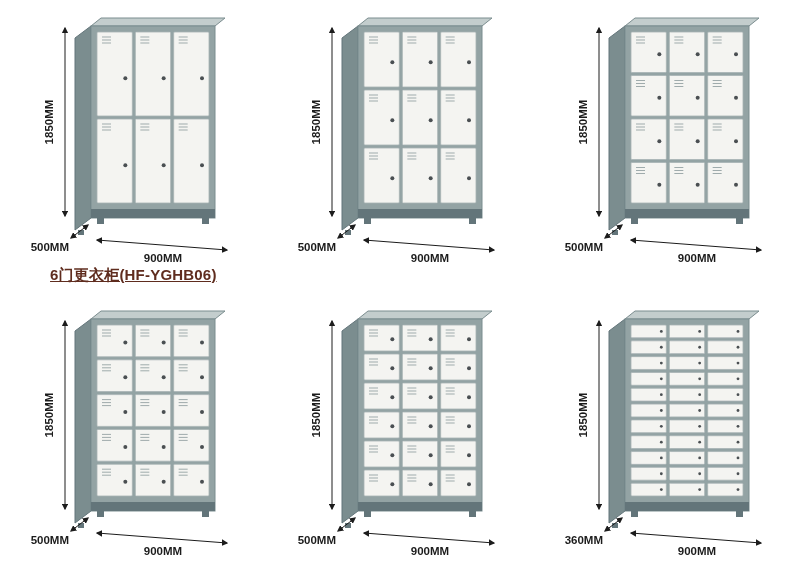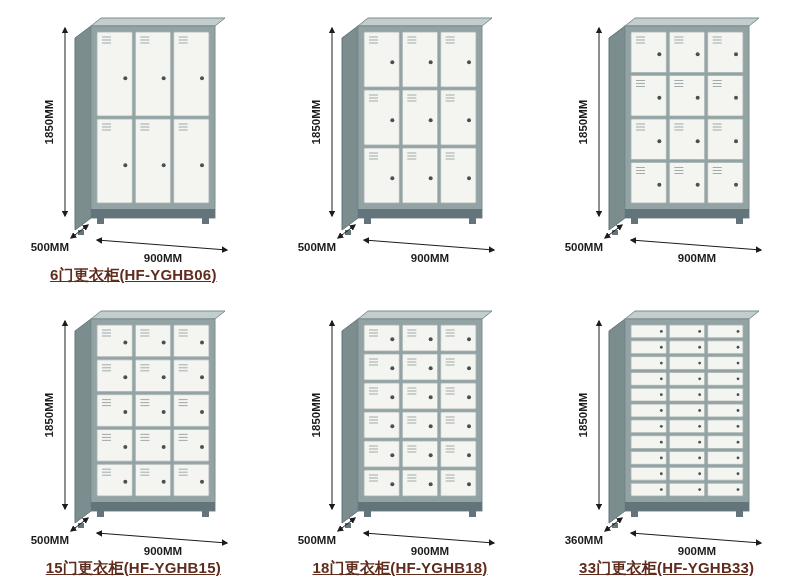--- a/index.html
+++ b/index.html
@@ -311,21 +311,20 @@
         <line x1="165.66666666666669" y1="177.2" x2="174.66666666666669" y2="177.2" stroke="#9fabac" stroke-width="1"></line>
         <line x1="165.66666666666669" y1="180.2" x2="174.66666666666669" y2="180.2" stroke="#9fabac" stroke-width="1"></line>
         <circle cx="189.00000000000003" cy="186.69" r="2" fill="#4a4f52"></circle>
         <line x1="52" y1="26" x2="52" y2="214" stroke="#1c1c1c" stroke-width="1" marker-start="url(#ah3)" marker-end="url(#ah3)"></line>
         <text x="40" y="120" transform="rotate(-90 40 120)" text-anchor="middle" font-size="11.5" font-weight="bold" fill="#1c1c1c">1850MM</text>
         <line x1="58" y1="236" x2="75" y2="223" stroke="#1c1c1c" stroke-width="1" marker-start="url(#ah3)" marker-end="url(#ah3)"></line>
         <text x="56" y="249" text-anchor="end" font-size="11.5" font-weight="bold" fill="#1c1c1c">500MM</text>
         <line x1="84" y1="238" x2="214" y2="248" stroke="#1c1c1c" stroke-width="1" marker-start="url(#ah3)" marker-end="url(#ah3)"></line>
         <text x="150" y="260" text-anchor="middle" font-size="11.5" font-weight="bold" fill="#1c1c1c">900MM</text>
       </svg>
-    <div class="caption">15门更衣柜(HF-YGHB15)</div>
   </div>
 
   <div class="card">
     <svg class="locker-figure" viewBox="0 0 240 262" width="240" height="262">
         <defs>
           <marker id="ah4" viewBox="0 0 10 10" refX="8" refY="5" markerWidth="6.5" markerHeight="6.5" orient="auto-start-reverse">
             <path d="M0,0 L10,5 L0,10 z" fill="#1c1c1c"></path>
           </marker>
         </defs>
         <polygon points="62,36 78,24 78,216 62,228" fill="#7b8d8f" stroke="#63757a" stroke-width="1"></polygon>
@@ -425,21 +424,20 @@
         <line x1="165.66666666666669" y1="183" x2="174.66666666666669" y2="183" stroke="#9fabac" stroke-width="1"></line>
         <line x1="165.66666666666669" y1="186" x2="174.66666666666669" y2="186" stroke="#9fabac" stroke-width="1"></line>
         <circle cx="189.00000000000003" cy="189.3" r="2" fill="#4a4f52"></circle>
         <line x1="52" y1="26" x2="52" y2="214" stroke="#1c1c1c" stroke-width="1" marker-start="url(#ah4)" marker-end="url(#ah4)"></line>
         <text x="40" y="120" transform="rotate(-90 40 120)" text-anchor="middle" font-size="11.5" font-weight="bold" fill="#1c1c1c">1850MM</text>
         <line x1="58" y1="236" x2="75" y2="223" stroke="#1c1c1c" stroke-width="1" marker-start="url(#ah4)" marker-end="url(#ah4)"></line>
         <text x="56" y="249" text-anchor="end" font-size="11.5" font-weight="bold" fill="#1c1c1c">500MM</text>
         <line x1="84" y1="238" x2="214" y2="248" stroke="#1c1c1c" stroke-width="1" marker-start="url(#ah4)" marker-end="url(#ah4)"></line>
         <text x="150" y="260" text-anchor="middle" font-size="11.5" font-weight="bold" fill="#1c1c1c">900MM</text>
       </svg>
-    <div class="caption">18门更衣柜(HF-YGHB18)</div>
   </div>
 
   <div class="card">
     <svg class="locker-figure" viewBox="0 0 240 262" width="240" height="262">
         <defs>
           <marker id="ah5" viewBox="0 0 10 10" refX="8" refY="5" markerWidth="6.5" markerHeight="6.5" orient="auto-start-reverse">
             <path d="M0,0 L10,5 L0,10 z" fill="#1c1c1c"></path>
           </marker>
         </defs>
         <polygon points="62,36 78,24 78,216 62,228" fill="#7b8d8f" stroke="#63757a" stroke-width="1"></polygon>
@@ -515,16 +513,15 @@
         <circle cx="152.66666666666669" cy="194.5909090909091" r="1.4" fill="#4a4f52"></circle>
         <rect x="160.66666666666669" y="188.1818181818182" width="35.333333333333336" height="12.818181818181818" fill="#f4f4f1" stroke="#a7b3b4" stroke-width="0.8" rx="1"></rect>
         <circle cx="191.00000000000003" cy="194.5909090909091" r="1.4" fill="#4a4f52"></circle>
         <line x1="52" y1="26" x2="52" y2="214" stroke="#1c1c1c" stroke-width="1" marker-start="url(#ah5)" marker-end="url(#ah5)"></line>
         <text x="40" y="120" transform="rotate(-90 40 120)" text-anchor="middle" font-size="11.5" font-weight="bold" fill="#1c1c1c">1850MM</text>
         <line x1="58" y1="236" x2="75" y2="223" stroke="#1c1c1c" stroke-width="1" marker-start="url(#ah5)" marker-end="url(#ah5)"></line>
         <text x="56" y="249" text-anchor="end" font-size="11.5" font-weight="bold" fill="#1c1c1c">360MM</text>
         <line x1="84" y1="238" x2="214" y2="248" stroke="#1c1c1c" stroke-width="1" marker-start="url(#ah5)" marker-end="url(#ah5)"></line>
         <text x="150" y="260" text-anchor="middle" font-size="11.5" font-weight="bold" fill="#1c1c1c">900MM</text>
       </svg>
-    <div class="caption">33门更衣柜(HF-YGHB33)</div>
   </div>
 
 </div>
 
 </body></html>

